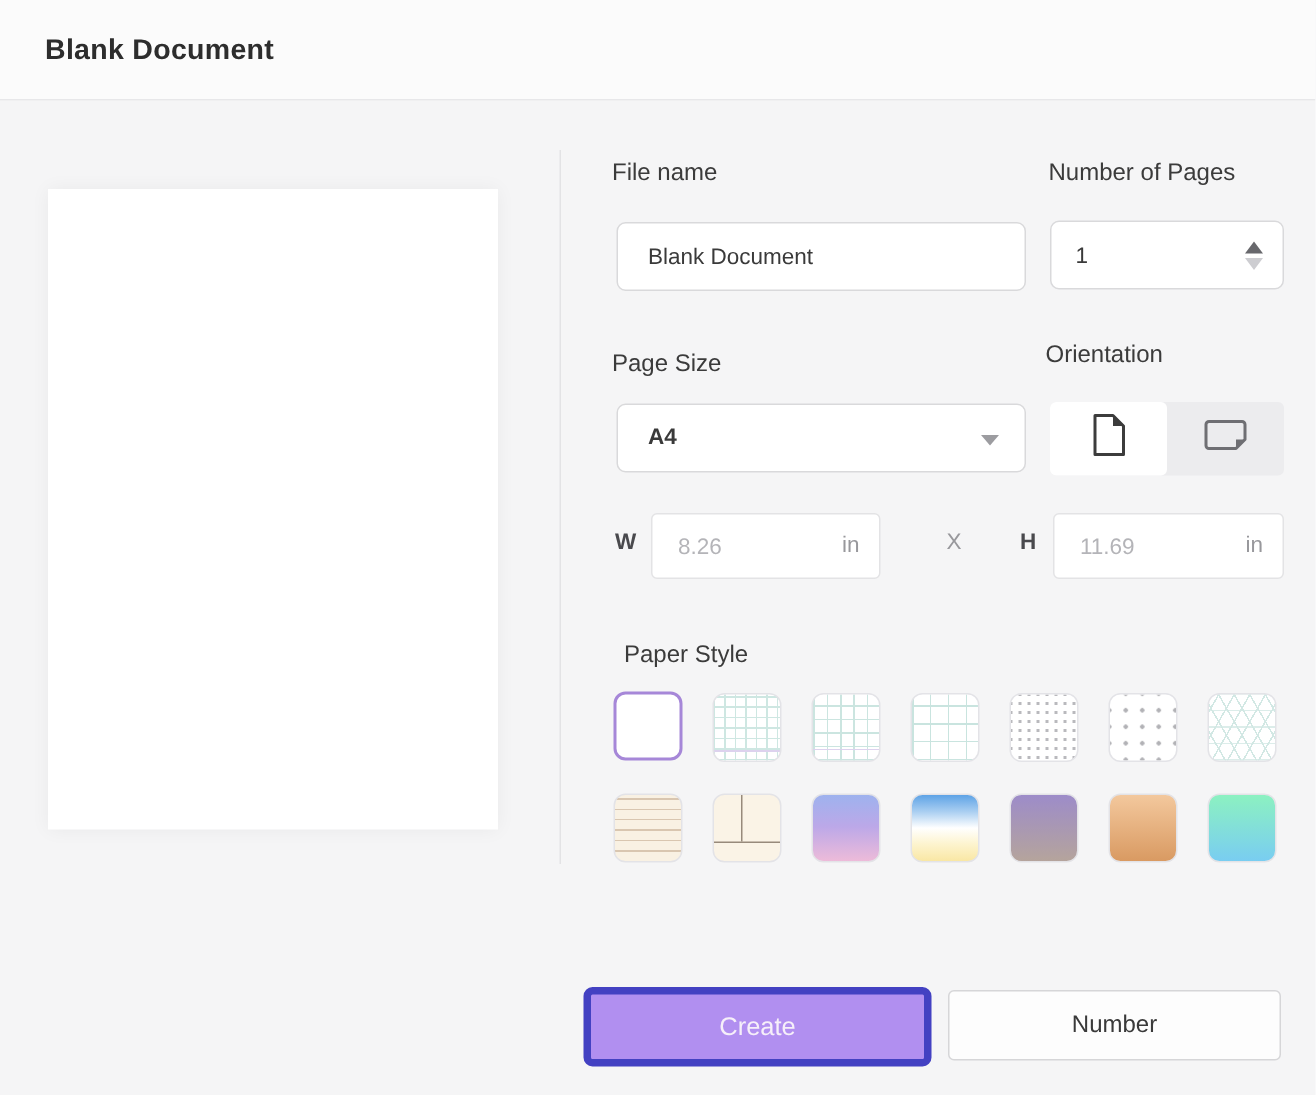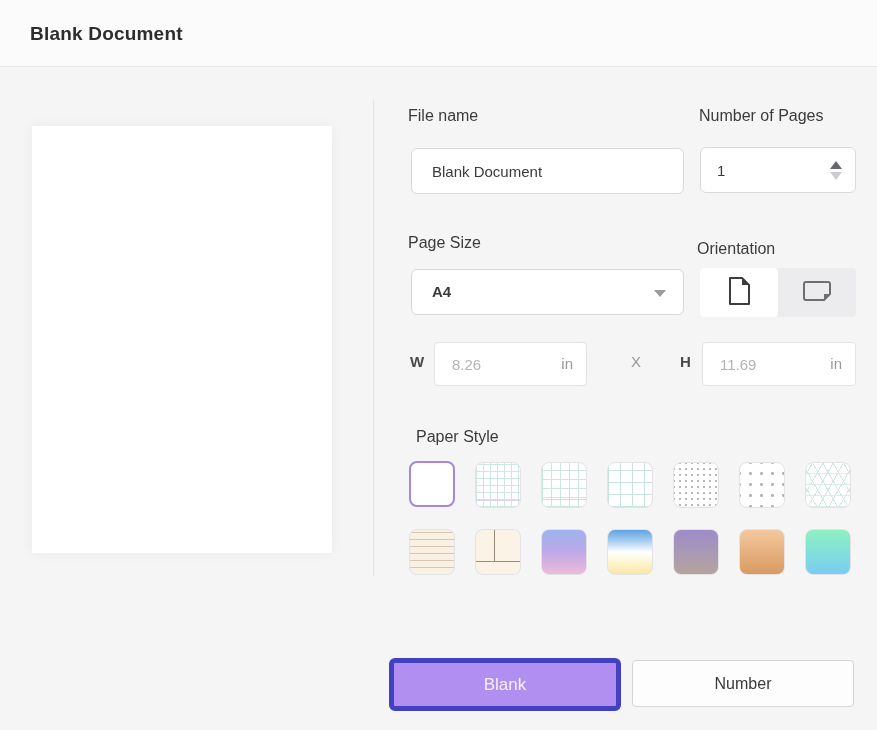--- a/index.html
+++ b/index.html
@@ -129,21 +129,21 @@
     <div class="spin up"></div>
     <div class="spin down"></div>
   </div>
 
   <div class="flabel" style="left:408px; top:234px;">Page Size</div>
   <div class="select">
     <div class="val">A4</div>
     <div class="chev"></div>
   </div>
 
-  <div class="flabel" style="left:697px; top:240px;">Orientation</div>
+  <div class="flabel" style="left:697px; top:228px;">Orientation</div>
   <div class="orient">
     <div class="seg sel">
       <span>
         <svg width="24" height="30" viewBox="0 0 24 30">
           <path d="M3 2 h12 l7 7 v19 h-19 z" fill="#ffffff" stroke="#3c3c3c" stroke-width="2" stroke-linejoin="round"></path>
           <path d="M15 2 l7 7 h-7 z" fill="#3c3c3c"></path>
         </svg>
       </span>
     </div>
     <div class="seg">
@@ -179,16 +179,16 @@
   <div class="swatch st-isometric" style="left:805px; top:462px;"></div>
 
   <div class="swatch st-lined" style="left:409px; top:529px;"></div>
   <div class="swatch st-cornell" style="left:475px; top:529px;"></div>
   <div class="swatch st-grad-purple" style="left:541px; top:529px;"></div>
   <div class="swatch st-grad-sky" style="left:607px; top:529px;"></div>
   <div class="swatch st-grad-plum" style="left:673px; top:529px;"></div>
   <div class="swatch st-grad-orange" style="left:739px; top:529px;"></div>
   <div class="swatch st-grad-mint" style="left:805px; top:529px;"></div>
 
-  <button class="create-btn">Blank</button>
+  <button class="create-btn">Create</button>
   <button class="cancel-btn">Number</button>
 
 </div>
 
 </body></html>

